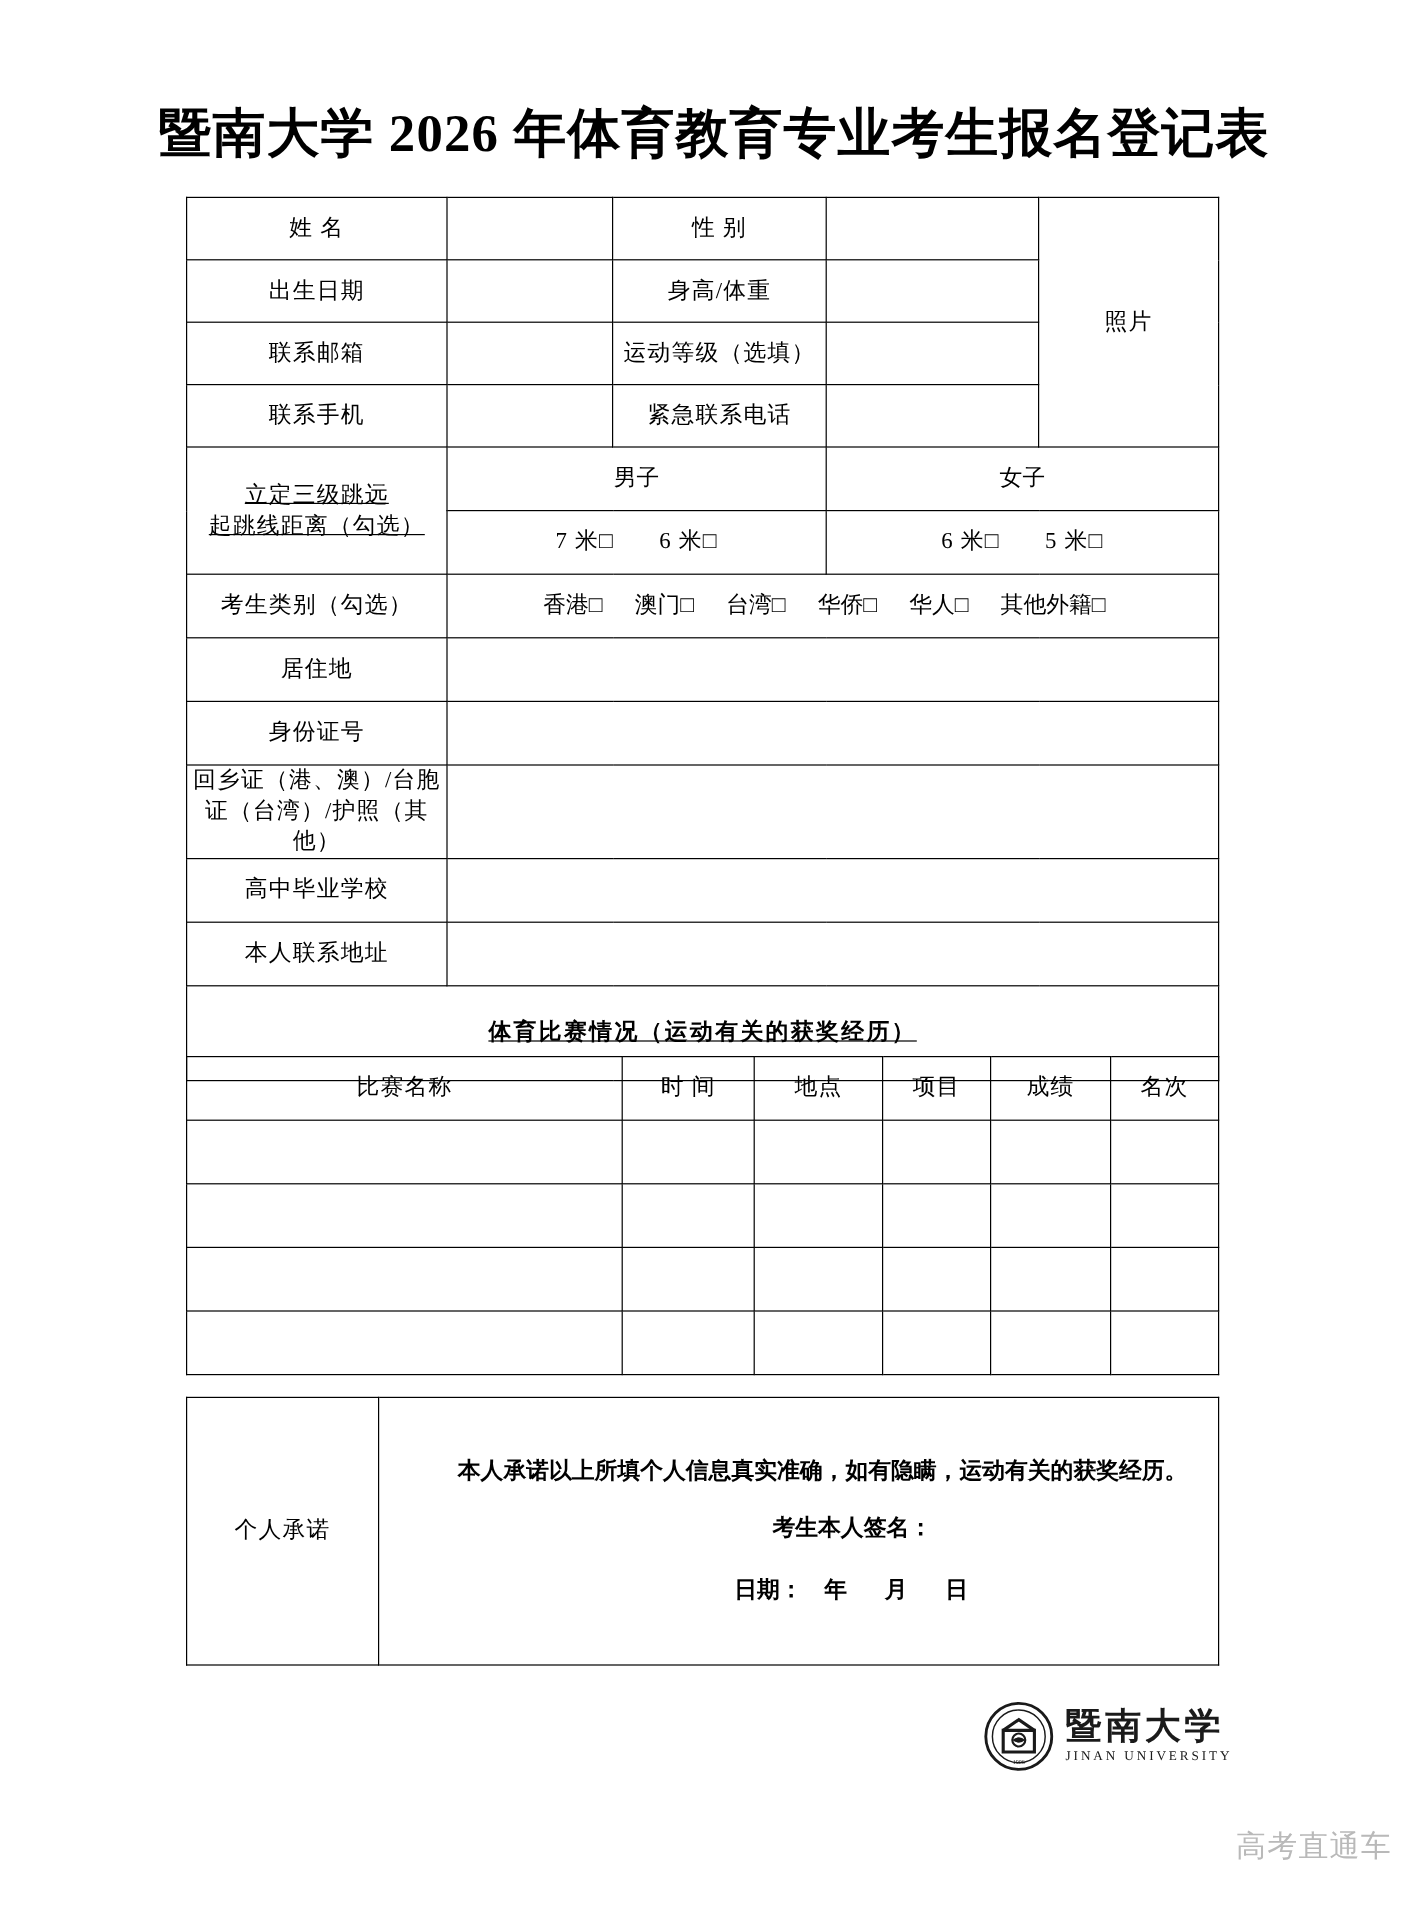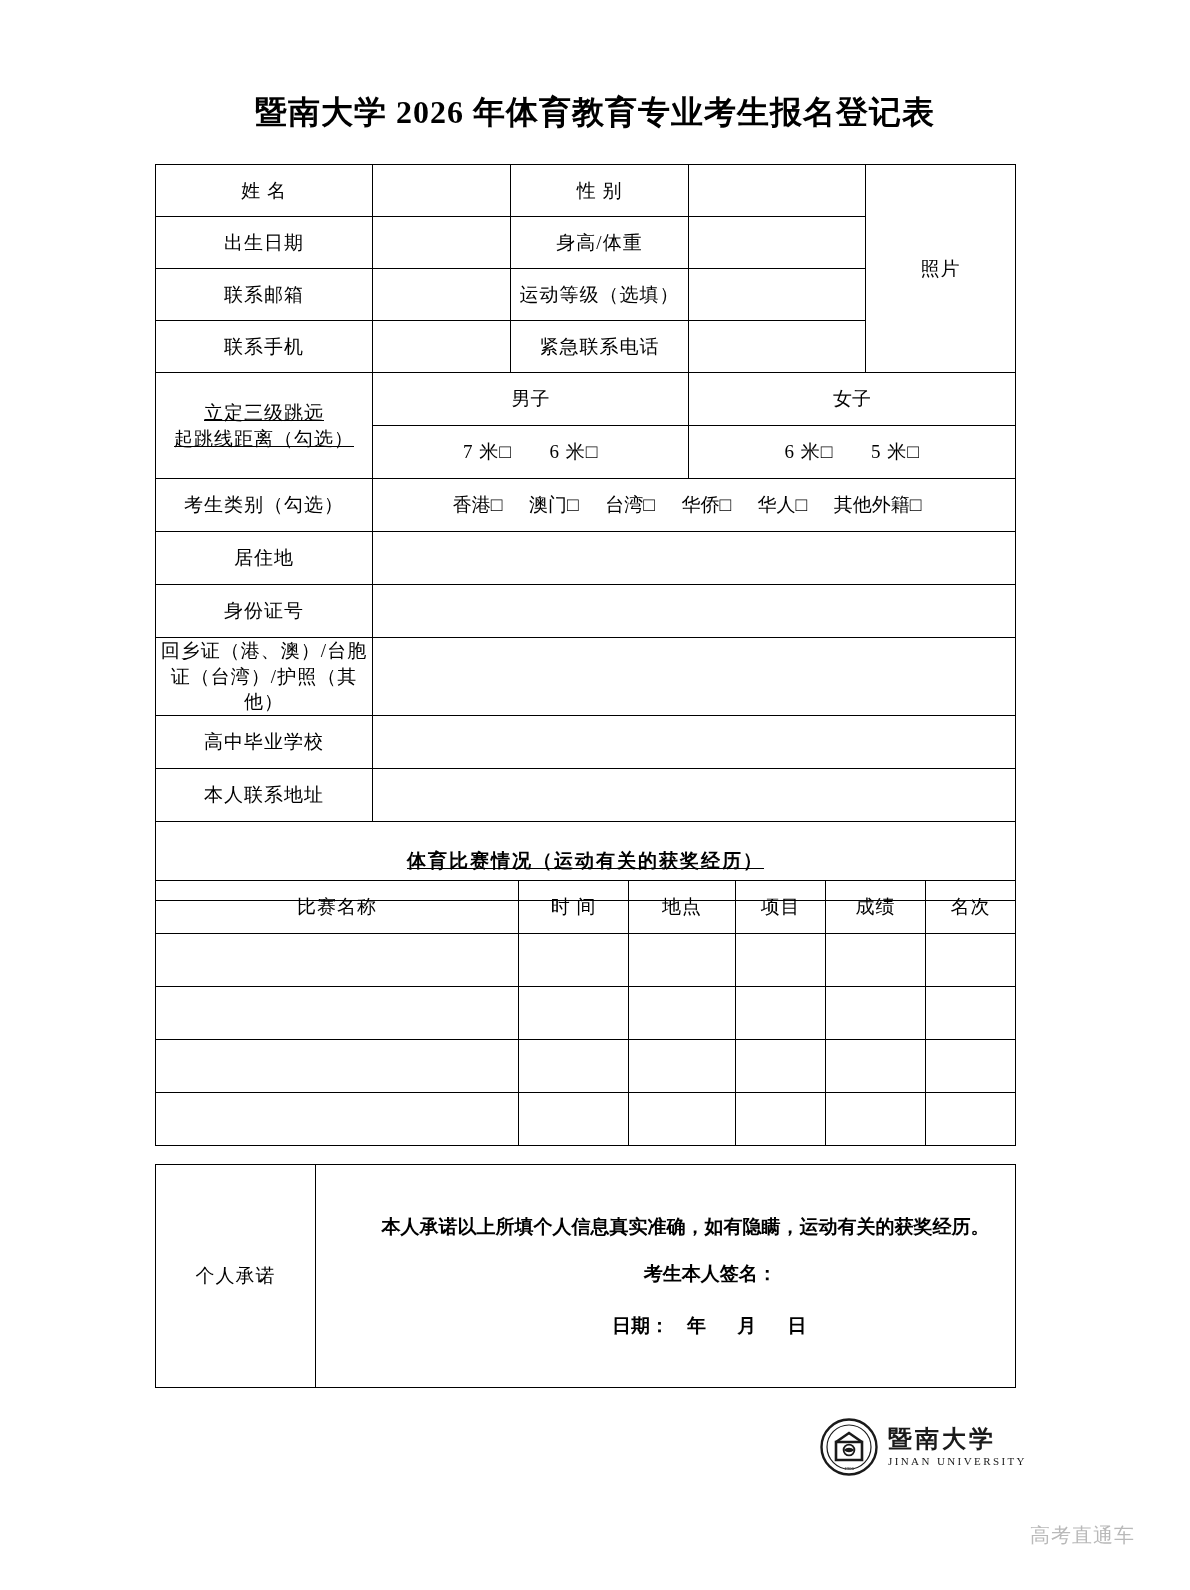--- a/index.html
+++ b/index.html
@@ -21,21 +21,21 @@
     inset: 0;
   }
 
   
   .doc-title {
     position: absolute;
     left: 0;
     top: 90px;
     width: 1190px;
     text-align: center;
-    font-size: 32px;
+    font-size: 44px;
     font-weight: bold;
     letter-spacing: 1px;
     line-height: 44px;
     white-space: nowrap;
   }
 
   
   .form {
     position: absolute;
     left: 155px;
@@ -135,39 +135,39 @@
     width: 58px;
     height: 58px;
     flex: 0 0 58px;
     position: relative;
   }
   .logo-text {
     margin-left: 10px;
     line-height: 1;
   }
   .logo-cn {
-    font-size: 24px;
+    font-size: 30px;
     font-weight: bold;
     letter-spacing: 3px;
     color: #1a1a1a;
   }
   .logo-en {
     font-size: 11px;
     letter-spacing: 2.4px;
     margin-top: 5px;
     color: #1a1a1a;
     font-family: "Liberation Serif", serif;
   }
 
   
   .watermark {
     position: absolute;
     left: 1030px;
     top: 1522px;
-    font-size: 20px;
+    font-size: 25px;
     color: #b9b9b9;
     letter-spacing: 1px;
     font-family: "Liberation Sans", sans-serif;
   }
 </style>
 </head>
 <body>
 
 <div class="page">
 

